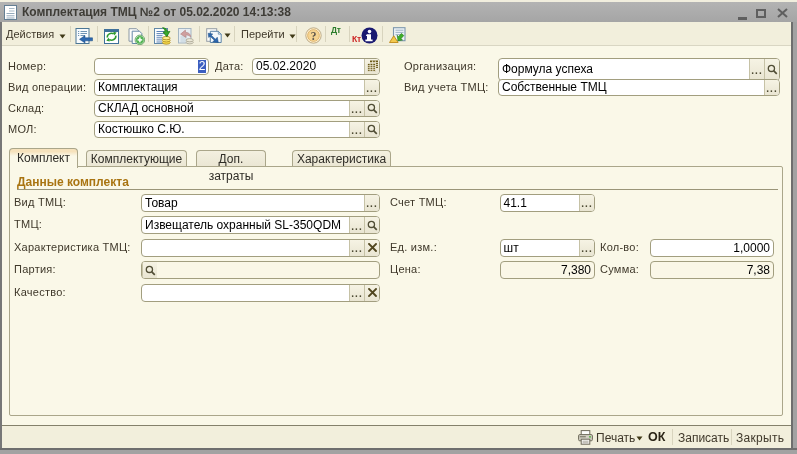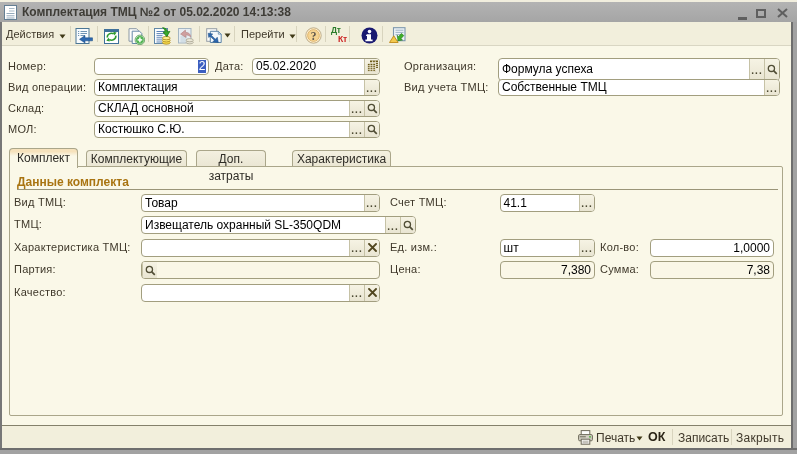--- a/index.html
+++ b/index.html
@@ -123,21 +123,21 @@
   </svg>
 <div class="tsep" style="left:296px"></div>
 <svg class="abs" style="left:305px;top:27px" width="17" height="17" viewBox="0 0 17 17">
  <circle cx="8.5" cy="8.5" r="7.7" fill="#f5d492" stroke="#b3a68b" stroke-width="0.9"></circle>
  <circle cx="8.5" cy="8.5" r="6.4" fill="none" stroke="#fdf3dc" stroke-width="1.2"></circle>
  <circle cx="8.5" cy="8.5" r="5.9" fill="none" stroke="#d8a855" stroke-width="0.8"></circle>
  <text x="8.5" y="12.6" font-family="Liberation Serif,serif" font-size="11.5" font-weight="bold" text-anchor="middle" fill="#5e564a">?</text>
 </svg>
 <div class="tsep" style="left:325px"></div>
 <div class="abs" style="left:331px;top:26px;font-size:8.5px;font-weight:bold;line-height:9px;letter-spacing:-0.3px">
- <span style="color:#2a7c2a">Дт</span><br><span style="color:#cc2222;margin-left:7px">Кт</span>
+ <span style="color:#2a7c2a">Дт</span><br><span style="color:#cc2222;margin-left:21px">Кт</span>
 </div>
 <div class="tsep" style="left:349px"></div>
 <svg class="abs" style="left:361px;top:27px" width="17" height="17" viewBox="0 0 17 17">
  <circle cx="8.5" cy="8.5" r="8" fill="#191970"></circle>
  <circle cx="8.5" cy="4.6" r="1.8" fill="#fff"></circle>
     <path d="M5.8,7.2 h4.2 v5.2 h1.6 v1.9 h-7.2 v-1.9 h1.6 v-3.3 h-1.2 z" fill="#fff"></path>
 </svg>
 <div class="tsep" style="left:382px"></div>
 <svg class="abs" style="left:389px;top:27px" width="17" height="17" viewBox="0 0 17 17">
  <rect x="4.5" y="0.7" width="11.5" height="13" fill="#eef3f7" stroke="#7d97ad" stroke-width="1.1"></rect>
@@ -253,21 +253,21 @@
 </div>
 <div class="lbl" style="left:390px;top:195.5px">Счет ТМЦ:</div>
 <div class="inp" style="left:499.5px;top:193.5px;width:95.5px;height:18px">
     <div class="tx">41.1</div>
  <div class="ibtn">
       <span class="dots">...</span>
     </div>
 </div>
 
 <div class="lbl" style="left:14px;top:218px">ТМЦ:</div>
-<div class="inp" style="left:141px;top:216px;width:275px;height:18px">
+<div class="inp" style="left:141px;top:216px;width:239px;height:18px">
     <div class="tx">Извещатель охранный SL-350QDM</div>
  <div class="ibtn">
       <span class="dots">...</span>
     </div>
  <div class="ibtn">
       <svg width="11" height="11" viewBox="0 0 11 11">
         <circle cx="4.4" cy="4.4" r="3.1" fill="none" stroke="#514e36" stroke-width="1.3"></circle>
         <line x1="6.8" y1="6.8" x2="9.8" y2="9.8" stroke="#514e36" stroke-width="1.7"></line>
       </svg>
     </div>

